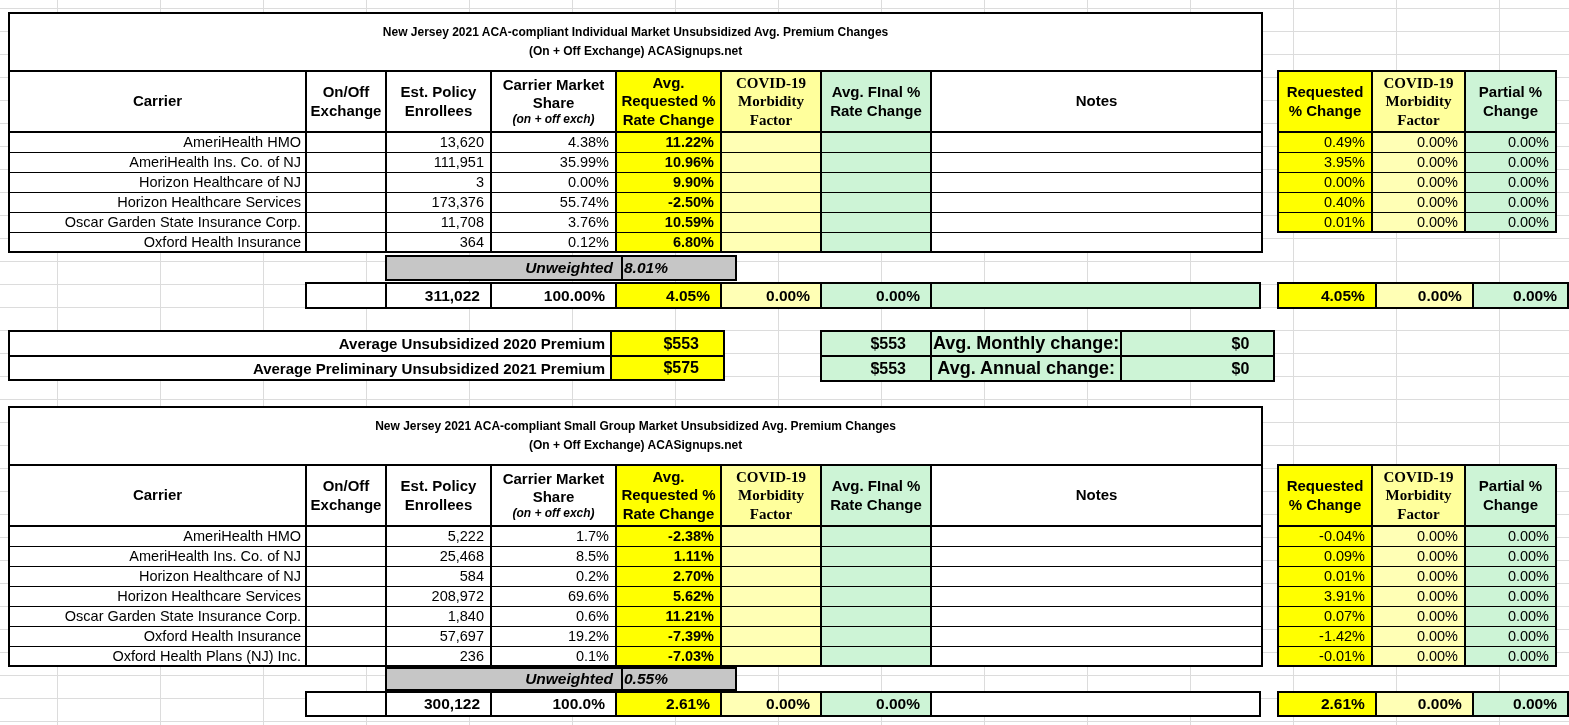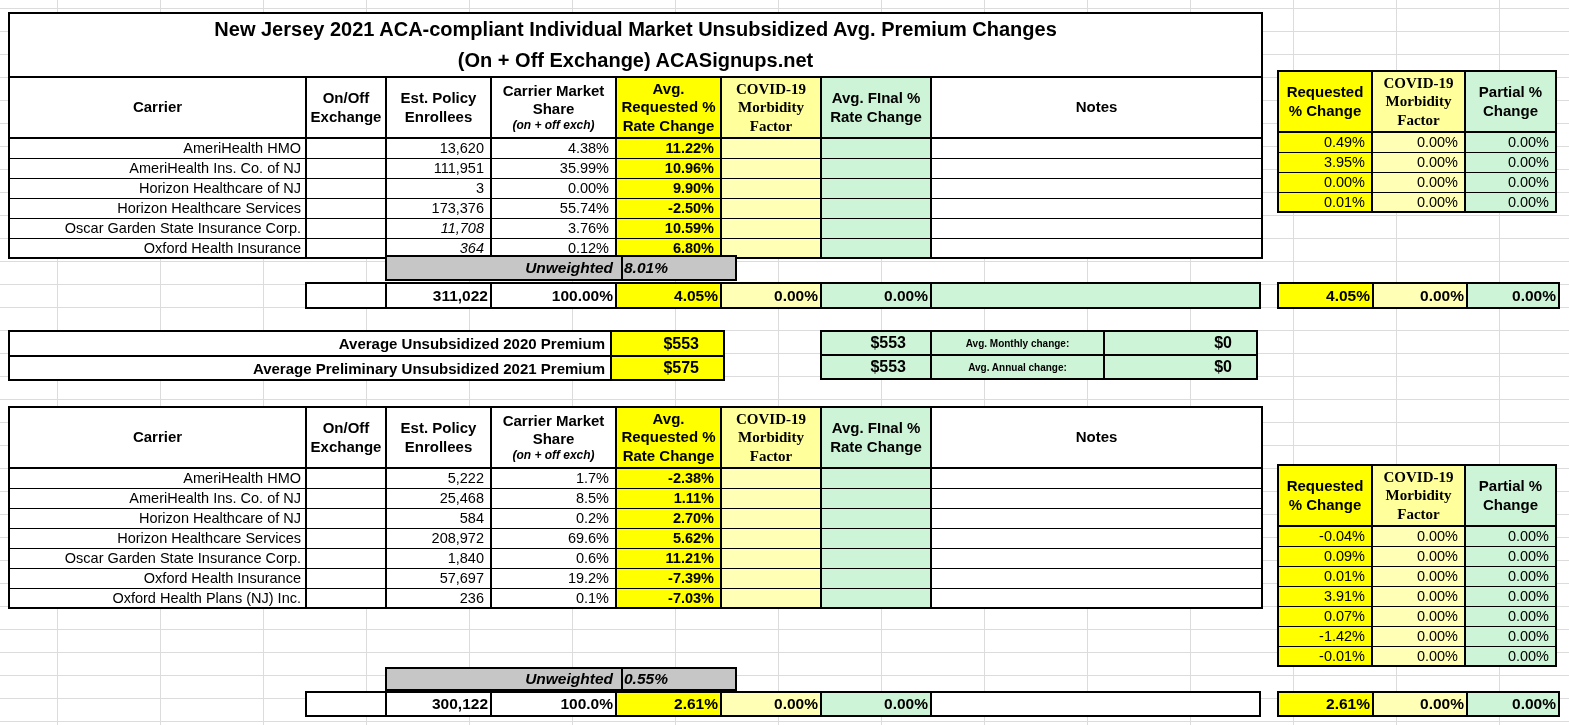--- a/index.html
+++ b/index.html
@@ -7,38 +7,38 @@
     position:relative;width:1569px;height:725px;overflow:hidden;
     font-family:"Liberation Sans",sans-serif;color:#000;background-color:#fff;
     background-image:linear-gradient(to right,var(--c-grid,#dcdcdc) 1px,transparent 1px),
                      linear-gradient(to bottom,var(--c-grid,#dcdcdc) 1px,transparent 1px);
     background-size:103px 23px;background-position:57px 8px;
   }
   table{position:absolute;border-collapse:collapse;table-layout:fixed;background:#fff;}
   table.grid{border:2px solid #000;}
   .grid td,.grid th{border:1px solid #000;border-left-width:2px;border-right-width:2px;overflow:hidden;white-space:nowrap;padding:0 2px;background:#fff;}
   .grid th{white-space:normal;font-weight:bold;font-size:15px;line-height:1.22;text-align:center;vertical-align:middle;border-bottom-width:2px;border-top-width:2px;}
-  .title{ text-align:center;font-weight:bold;font-size:20px;line-height:1.55;vertical-align:middle;border-bottom:2px solid #000;}
+  .title{ text-align:center;font-weight:bold;font-size:12px;line-height:1.55;vertical-align:middle;border-bottom:2px solid #000;}
   td.num{text-align:right;padding-right:6px;font-size:14.5px;}
   td.txt{text-align:right;padding-right:4px;font-size:14.5px;}
   .bold{font-weight:bold;}
-  .it{font-style:italic;margin-left:44px;}
+  .it{margin-left:44px;}
   .yellow{background:var(--c-yellow,#ffff00) !important;}
   .lyellow{background:var(--c-yellow-light,#ffffb5) !important;}
   .lyellowh{background:var(--c-yellow-header,#ffff9c) !important;font-family:Liberation Serif, serif;}
   .lgreen{background:var(--c-green,#cdf4d6) !important;}
   .gray{background:var(--c-gray,#c6c6c6) !important;}
   .share-note{font-size:12px;font-style:italic;}
   table.box td{border:2px solid #000;background:#fff;overflow:hidden;white-space:nowrap;}
   .uw-label{font-weight:bold;font-style:italic;font-size:15.5px;text-align:right;padding-right:8px;}
   .uw-val{font-weight:bold;font-style:italic;font-size:15.5px;text-align:left;}
-  .tot{font-weight:bold;font-size:15.5px;text-align:right;padding-right:2px;}
+  .tot{font-weight:bold;font-size:15.5px;text-align:right;padding-right:10px;}
   .sum-label{font-weight:bold;font-size:15px;text-align:right;padding-right:5px;}
   .sum-val{font-weight:bold;font-size:16px;text-align:right;padding-right:24px;}
-  .chg-label{font-weight:bold;font-size:10px;text-align:center;}
+  .chg-label{font-weight:bold;font-size:18px;text-align:center;}
 </style>
 </head>
 <body>
 
 <div id="sheet">
 
   <table class="grid" style="left:8px;top:12px;width:1253px">
     <colgroup>
         <col style="width:297px">
         <col style="width:80px">
@@ -197,20 +197,25 @@
     <td class="num lgreen">0.00%</td>
   </tr>
 
   <tr style="height:20px">
     <td class="num yellow">0.00%</td>
     <td class="num lyellow">0.00%</td>
     <td class="num lgreen">0.00%</td>
   </tr>
 
 
+  <tr style="height:20px">
+    <td class="num yellow">0.40%</td>
+    <td class="num lyellow">0.00%</td>
+    <td class="num lgreen">0.00%</td>
+  </tr>
 
   <tr style="height:20px">
     <td class="num yellow">0.01%</td>
     <td class="num lyellow">0.00%</td>
     <td class="num lgreen">0.00%</td>
   </tr>
 </tbody>
   </table>
 
   <table class="box" style="left:1277px;top:282px">
@@ -266,20 +271,26 @@
         <col style="width:297px">
         <col style="width:80px">
         <col style="width:105px">
         <col style="width:125px">
         <col style="width:105px">
         <col style="width:100px">
         <col style="width:110px">
         <col style="width:331px">
       </colgroup>
     <thead>
+      <tr style="height:58px">
+        <td colspan="8" class="title">
+          <div>New Jersey 2021 ACA-compliant Small Group Market Unsubsidized Avg. Premium Changes</div>
+          <div>(On + Off Exchange) ACASignups.net</div>
+        </td>
+      </tr>
       <tr style="height:61px">
         <th>Carrier</th>
         <th>On/Off Exchange</th>
         <th>Est. Policy Enrollees</th>
         <th>
             <div>Carrier Market Share</div>
             <div class="share-note">(on + off exch)</div>
           </th>
         <th class="yellow">Avg. Requested % Rate Change</th>
         <th class="lyellowh">COVID-19 Morbidity Factor</th>

